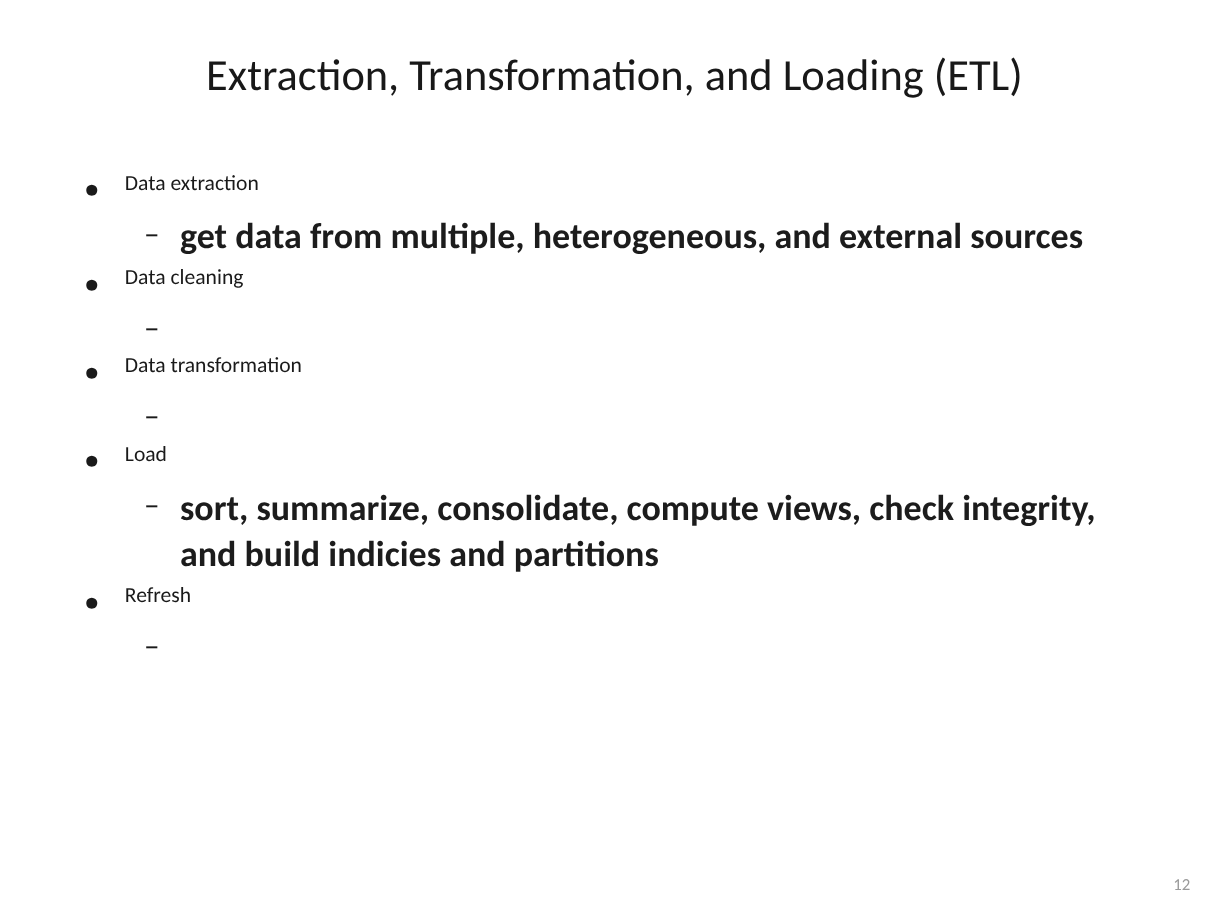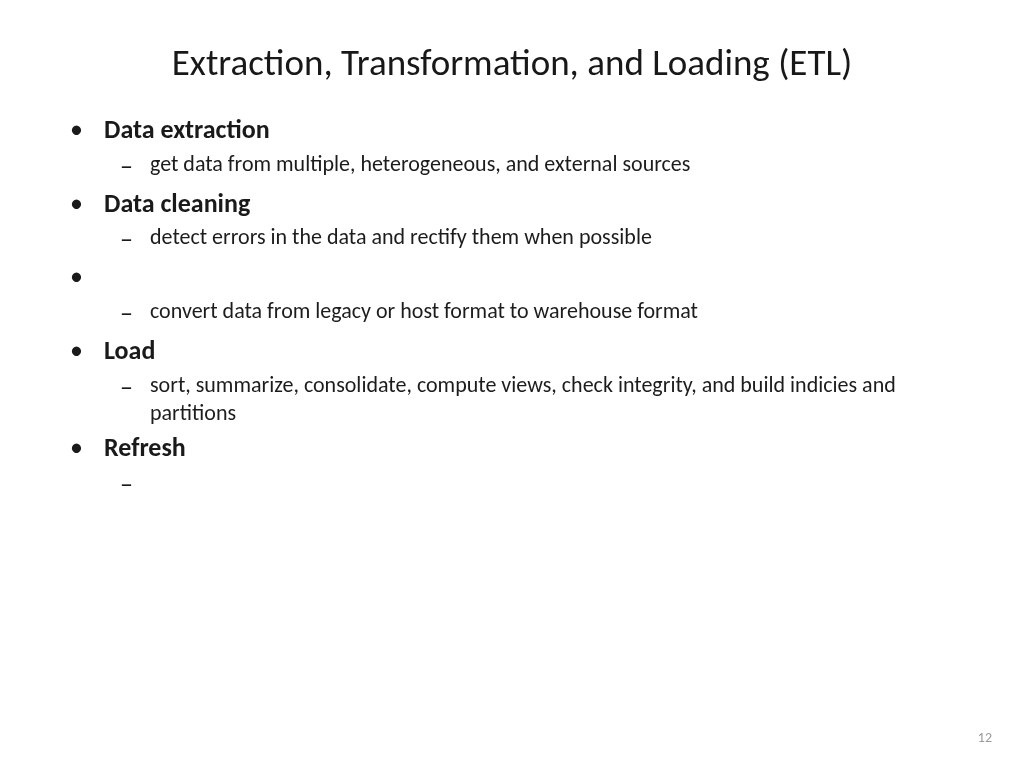--- a/index.html
+++ b/index.html
@@ -13,62 +13,62 @@
       background: white;
       font-family: Calibri, 'Segoe UI', Arial, sans-serif;
       color: #1a1a1a;
       position: relative;
       padding: 40px 60px 40px 60px;
     }
     .slide-title {
       font-size: 37px;
       font-weight: 400;
       text-align: center;
-      margin-bottom: 28px;
+      margin-bottom: 56px;
       color: #181818;
     }
     .content {
       padding-left: 10px;
     }
     .bullet-item {
       display: flex;
       align-items: flex-start;
       margin-bottom: 3px;
     }
     .bullet-marker {
       font-size: 26px;
       margin-right: 20px;
       line-height: 1.3;
       width: 14px;
       text-align: left;
       flex-shrink: 0;
     }
     .bullet-text {
-      font-size: 26px;
-      font-weight: 700;
+      font-size: 18px;
+      font-weight: 400;
       line-height: 1.3;
       color: #1a1a1a;
     }
     .sub-bullet-item {
       display: flex;
       align-items: flex-start;
       margin-left: 50px;
       margin-bottom: 3px;
       padding-right: 30px;
     }
     .sub-bullet-marker {
       font-size: 26px;
       margin-right: 12px;
       line-height: 1.3;
       flex-shrink: 0;
       width: 18px;
     }
     .sub-bullet-text {
-      font-size: 22px;
-      font-weight: 400;
+      font-size: 30px;
+      font-weight: 700;
       line-height: 1.3;
       color: #1c1c1c;
     }
     .page-number {
       position: absolute;
       bottom: 22px;
       right: 32px;
       font-size: 14px;
       color: #9a9a9a;
     }
@@ -88,29 +88,28 @@
     <span class="sub-bullet-marker">–</span>
     <span class="sub-bullet-text">get data from multiple, heterogeneous, and external sources</span>
   </div>
 
   <div class="bullet-item">
     <span class="bullet-marker">•</span>
     <span class="bullet-text">Data cleaning</span>
   </div>
   <div class="sub-bullet-item">
     <span class="sub-bullet-marker">–</span>
-    <span class="sub-bullet-text">detect errors in the data and rectify them when possible</span>
   </div>
 
   <div class="bullet-item">
     <span class="bullet-marker">•</span>
+    <span class="bullet-text">Data transformation</span>
   </div>
   <div class="sub-bullet-item">
     <span class="sub-bullet-marker">–</span>
-    <span class="sub-bullet-text">convert data from legacy or host format to warehouse format</span>
   </div>
 
   <div class="bullet-item">
     <span class="bullet-marker">•</span>
     <span class="bullet-text">Load</span>
   </div>
   <div class="sub-bullet-item">
     <span class="sub-bullet-marker">–</span>
     <span class="sub-bullet-text">sort, summarize, consolidate, compute views, check integrity, and build indicies and partitions</span>
   </div>

